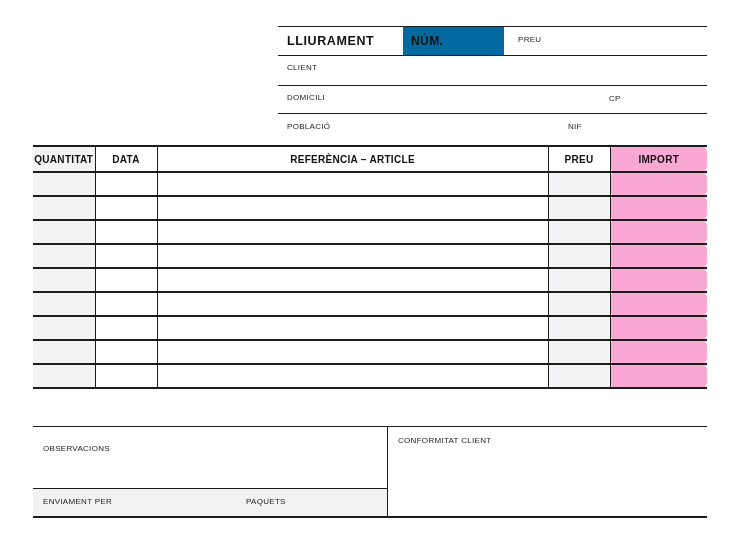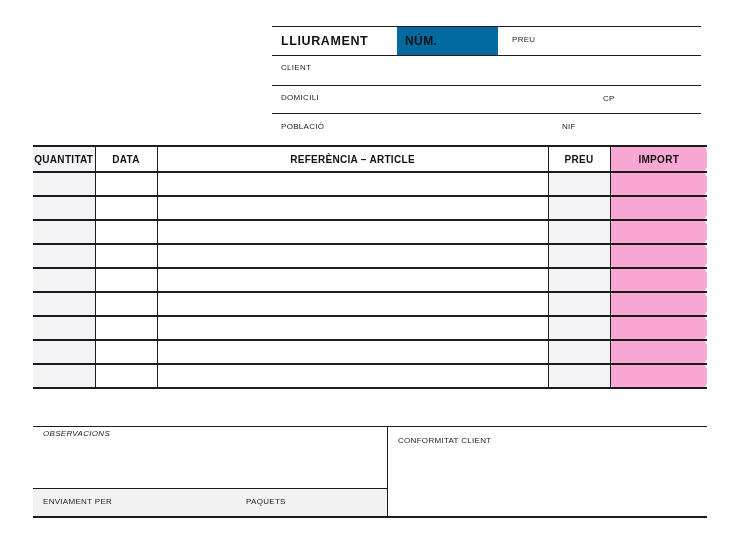--- a/index.html
+++ b/index.html
@@ -16,21 +16,21 @@
   .lbl {
     font-size: 8px;
     letter-spacing: 0.3px;
     color: #1c1c1c;
     white-space: nowrap;
   }
 
   
   .topform {
     position: absolute;
-    left: 272px;
+    left: 278px;
     top: 26px;
     width: 429px;
     text-align: center;
   }
   .frow { position: relative; border-top: 1.5px solid #1c1c1c; }
   .frow1 { height: 29px; }
   .frow2 { height: 30px; }
   .frow3 { height: 28px; }
   .frow4 { height: 29px; }
   .form-title {
@@ -97,21 +97,21 @@
     left: 33px; top: 426px;
     width: 674px; height: 92px;
     display: flex;
   }
   .obs-box {
     position: relative;
     width: 354px; height: 100%;
     border-top: 1.5px solid #1c1c1c;
     border-bottom: 2px solid #1c1c1c;
   }
-  .obs-lbl { position: absolute; left: 10px; top: 2px; font-style: italic; }
+  .obs-lbl { position: absolute; left: 10px; top: 17px; }
   .ship-strip {
     position: absolute;
     left: 0; right: 0; bottom: 0;
     height: 28px;
     background: #f2f2f3;
     border-top: 1.5px solid #1c1c1c;
   }
   .enviament-lbl { position: absolute; left: 10px; top: 8px; }
   .paquets-lbl   { position: absolute; left: 197px; top: 8px; padding-left: 16px; }
   .conf-box {

